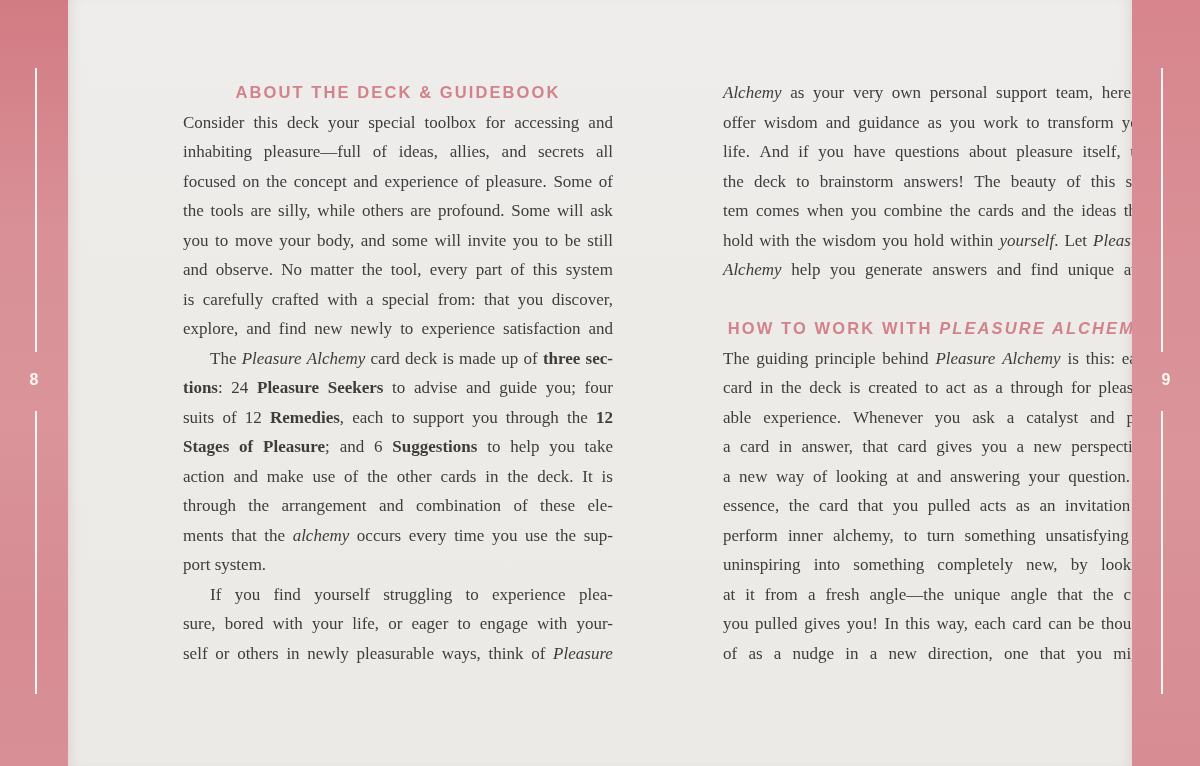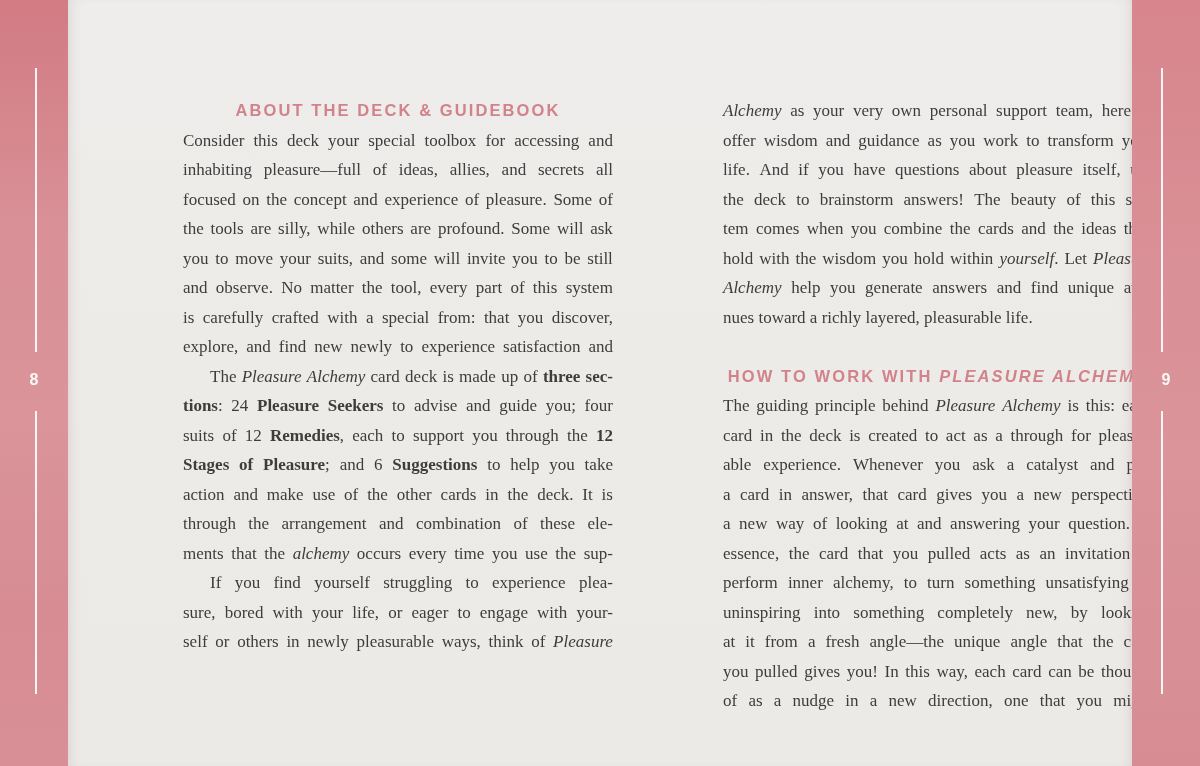--- a/index.html
+++ b/index.html
@@ -26,21 +26,21 @@
   .band.left  .rule{left:35px;}
   .band.right .rule{left:29px;}
   .rule.top{top:68px;height:284px;}
   .rule.bottom{top:411px;height:283px;}
   .pnum{
     position:absolute;top:370px;width:100%;text-align:center;
     color:#fbf8f6;font-family:"Liberation Sans",sans-serif;
     font-weight:bold;font-size:16px;line-height:20px;
   }
   .col{
-    position:absolute;top:96px;width:430px;
+    position:absolute;top:78px;width:430px;
     color:#3f3d3c;font-size:17px;
   }
   .col.left{left:115px;}
   .col.right{left:655px;}
   .line{
     display:flex;justify-content:space-between;align-items:baseline;
     height:29.5px;line-height:29.5px;white-space:nowrap;
   }
   .line.plain{display:block;white-space:normal;}
   .line.indent{padding-left:27px;}
@@ -111,21 +111,21 @@
         <span class="w">profound.</span>
         <span class="w">Some</span>
         <span class="w">will</span>
         <span class="w">ask</span>
       </div>
       <div class="line">
         <span class="w">you</span>
         <span class="w">to</span>
         <span class="w">move</span>
         <span class="w">your</span>
-        <span class="w">suits,</span>
+        <span class="w">body,</span>
         <span class="w">and</span>
         <span class="w">some</span>
         <span class="w">will</span>
         <span class="w">invite</span>
         <span class="w">you</span>
         <span class="w">to</span>
         <span class="w">be</span>
         <span class="w">still</span>
       </div>
       <div class="line">
@@ -245,20 +245,21 @@
         <span class="w">the</span>
         <span class="w"><i>alchemy</i></span>
         <span class="w">occurs</span>
         <span class="w">every</span>
         <span class="w">time</span>
         <span class="w">you</span>
         <span class="w">use</span>
         <span class="w">the</span>
         <span class="w">sup-</span>
       </div>
+      <div class="line plain">port system.</div>
       <div class="line indent">
         <span class="w">If</span>
         <span class="w">you</span>
         <span class="w">find</span>
         <span class="w">yourself</span>
         <span class="w">struggling</span>
         <span class="w">to</span>
         <span class="w">experience</span>
         <span class="w">plea-</span>
       </div>
@@ -366,21 +367,20 @@
         <span class="w"><i>Alchemy</i></span>
         <span class="w">help</span>
         <span class="w">you</span>
         <span class="w">generate</span>
         <span class="w">answers</span>
         <span class="w">and</span>
         <span class="w">find</span>
         <span class="w">unique</span>
         <span class="w">ave-</span>
       </div>
-      <div class="line plain">nues toward a richly layered, pleasurable life.</div>
       <div class="spacer"></div>
       <div class="heading-line">HOW TO WORK WITH <i>PLEASURE ALCHEMY</i></div>
       <div class="line">
         <span class="w">The</span>
         <span class="w">guiding</span>
         <span class="w">principle</span>
         <span class="w">behind</span>
         <span class="w"><i>Pleasure</i></span>
         <span class="w"><i>Alchemy</i></span>
         <span class="w">is</span>

